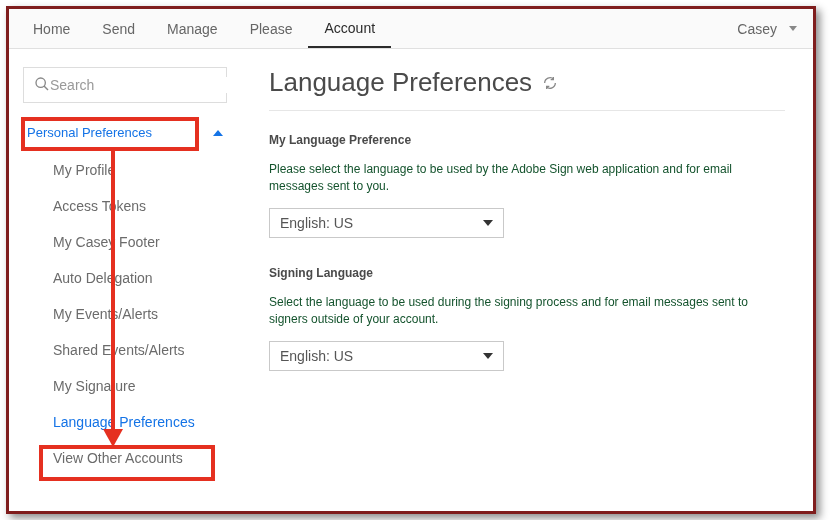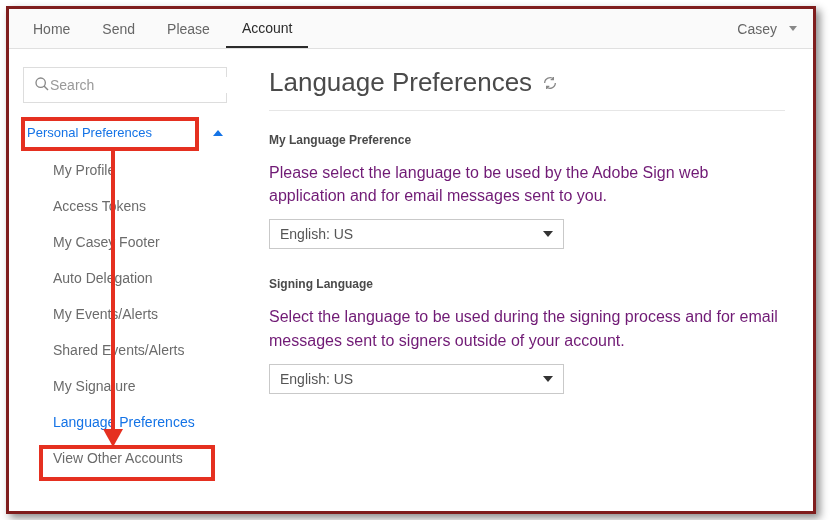--- a/index.html
+++ b/index.html
@@ -80,23 +80,23 @@
   .page-title {
     display:flex; align-items:center; gap:10px;
     font-size:26px;
     font-weight:300;
     color:#4a4a4a;
     padding-bottom:12px;
   }
   .refresh-icon svg { width:16px;height:16px; stroke:#888; fill:none;}
   .divider { border-top:1px solid #e6e6e6; margin-bottom:22px; }
   .section h3 { font-size:12px; font-weight:600; color:#4a4a4a; margin-bottom:14px;}
-  .section p { font-size:16px; color:#701a75; line-height:1.45; margin-bottom:12px; max-width:520px;}
+  .section p { font-size:12px; color:#14532d; line-height:1.45; margin-bottom:12px; max-width:520px;}
   .select {
-    width: 295px;
+    width: 235px;
     height: 30px;
     border:1px solid #c9c9c9;
     display:flex; align-items:center; justify-content:space-between;
     padding:12px 10px;
     color:#555;
     cursor:pointer;
     background:#fff;
     margin-bottom:28px;
   }
   .select .tri { width:0;height:0;border-left:5px solid transparent;border-right:5px solid transparent;border-top:6px solid #333; }
@@ -118,20 +118,23 @@
 <div class="app">
 
   <div class="topnav">
     <div class="tab">
         <span>Home</span>
       </div>
     <div class="tab">
         <span>Send</span>
       </div>
     <div class="tab">
+        <span>Manage</span>
+      </div>
+    <div class="tab">
         <span>Please</span>
       </div>
     <div class="tab active">
         <span>Account</span>
       </div>
     <div class="spacer"></div>
     <div class="user">
       <span>Casey</span>
       <span class="caret-down"></span>
     </div>

